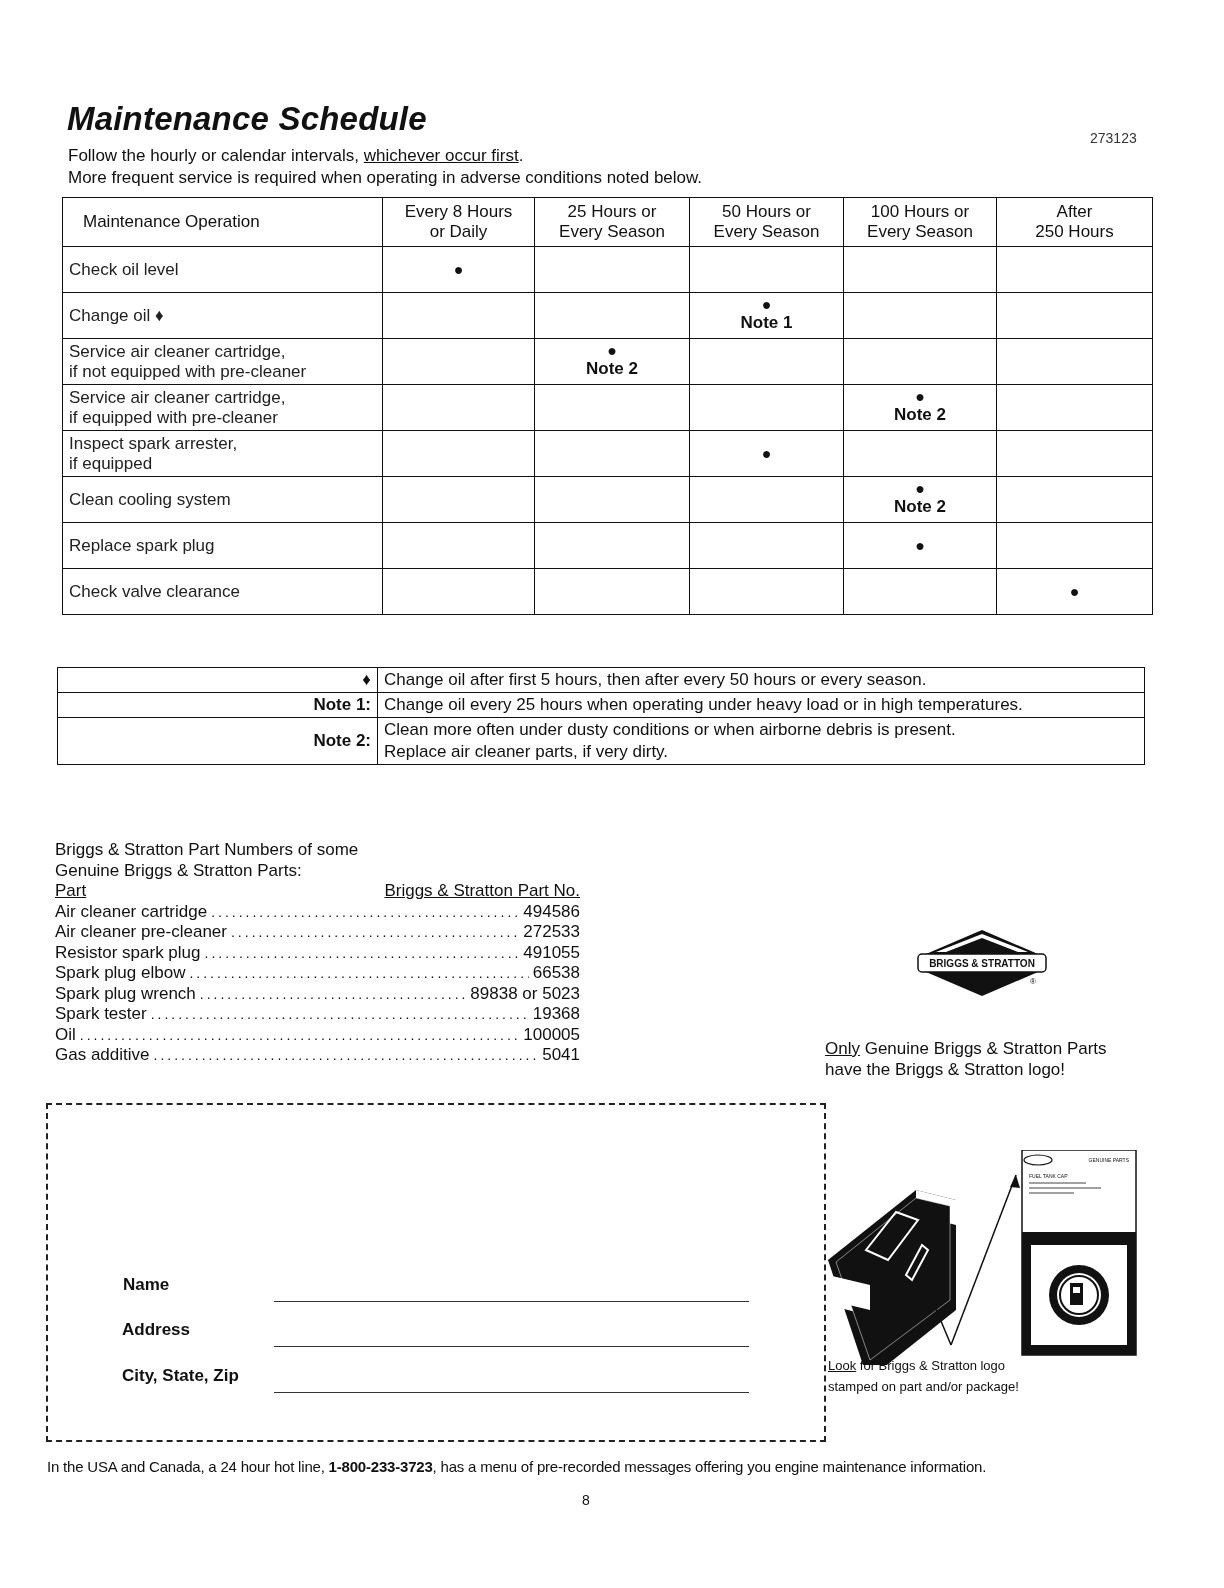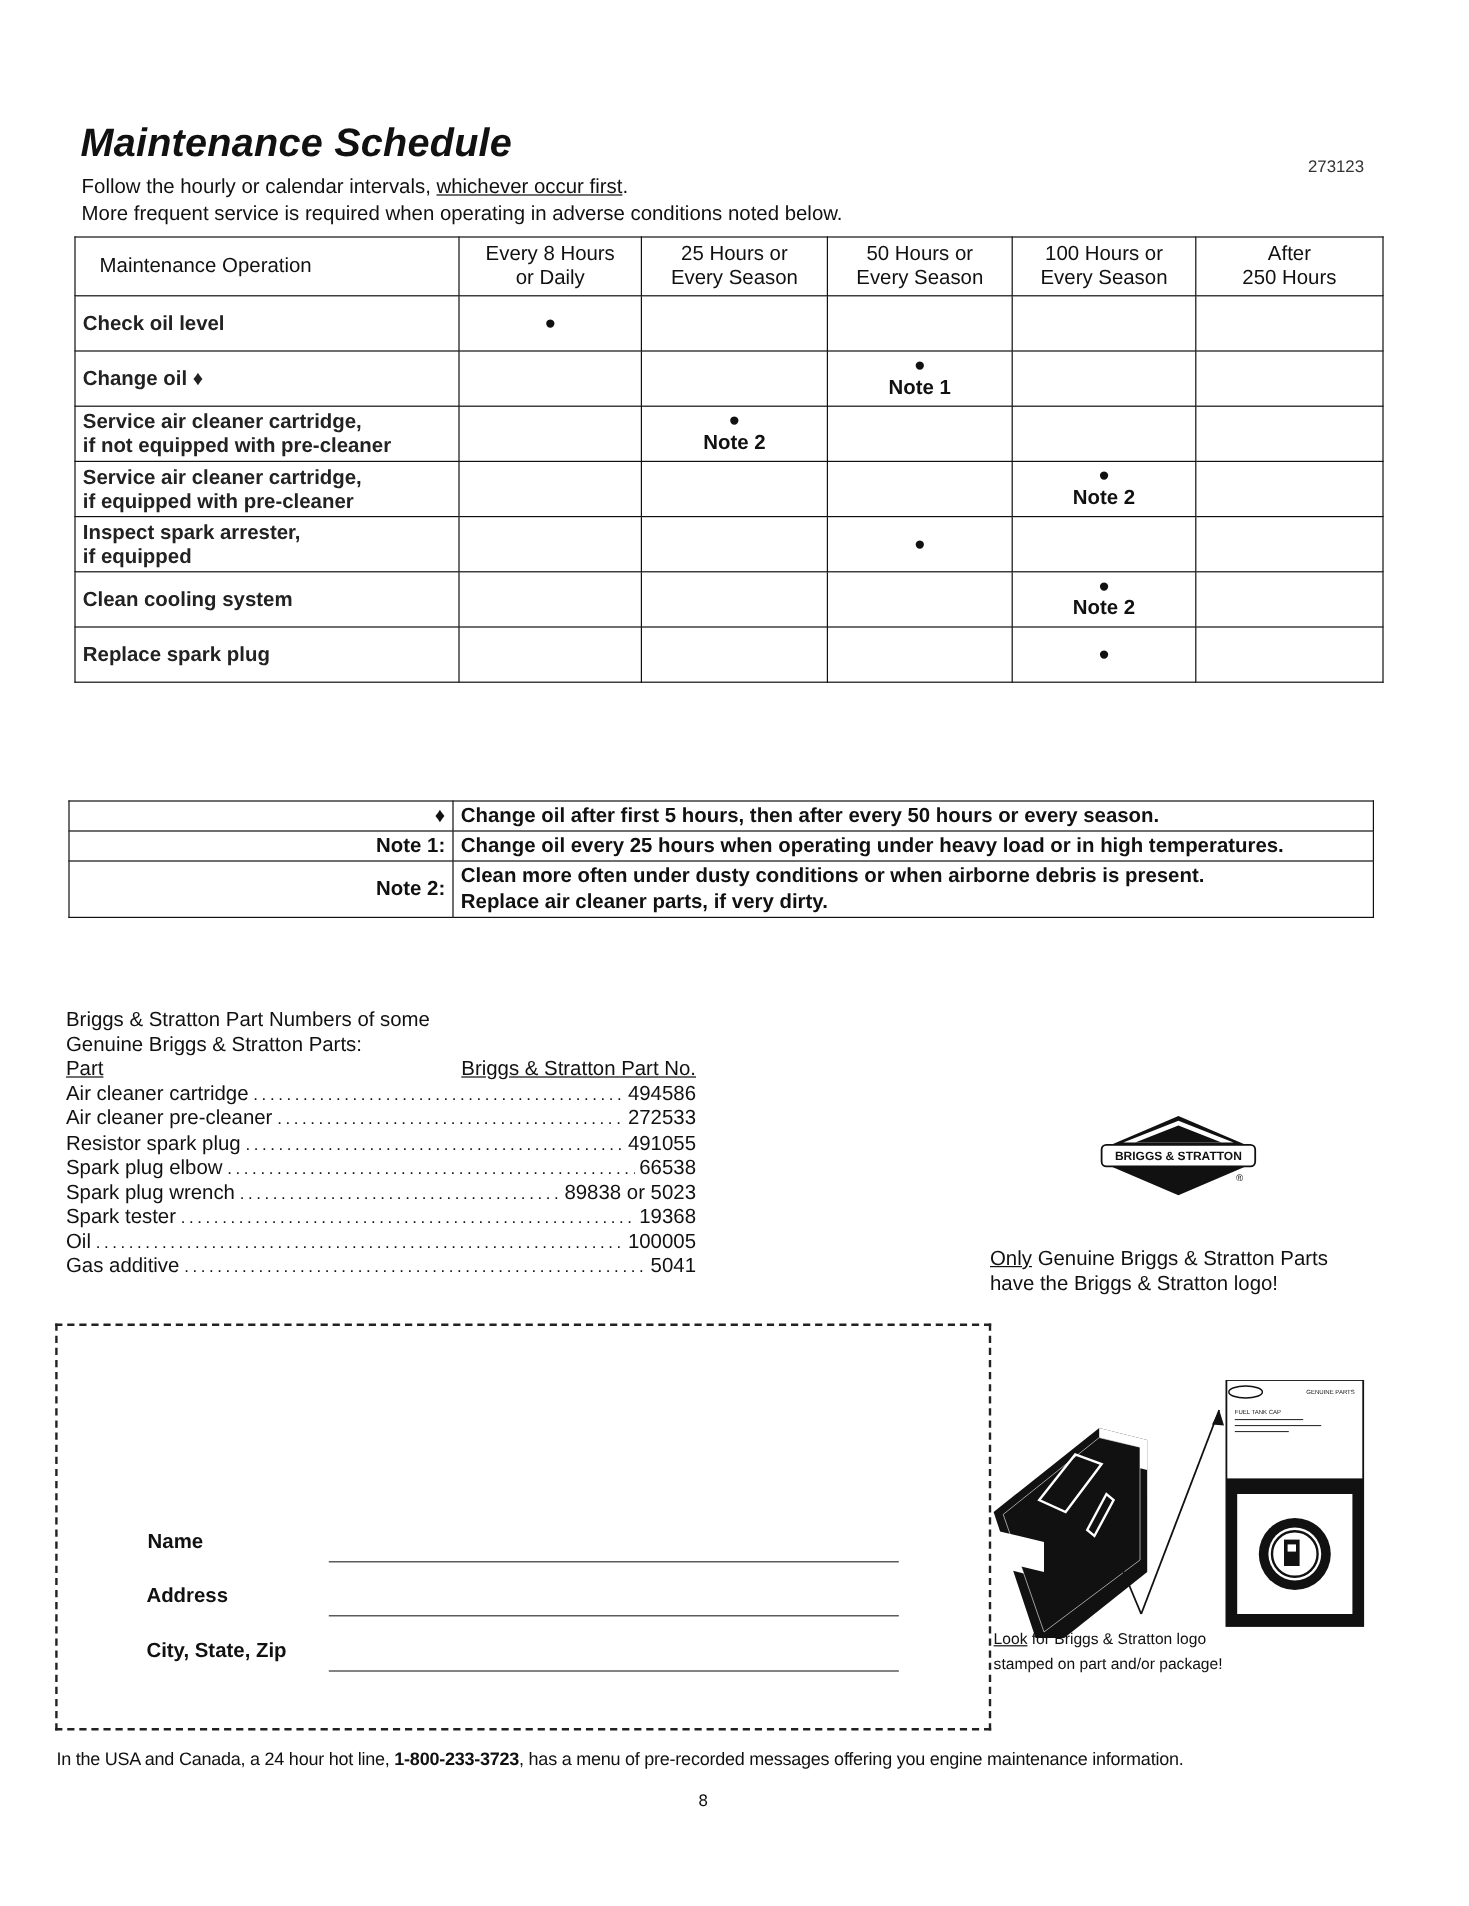--- a/index.html
+++ b/index.html
@@ -10,29 +10,29 @@
   #docnum { left:1090px; top:130px; font-size:14px; color:#333; }
   #sub1 { left:68px; top:146px; font-size:17px; }
   #sub2 { left:68px; top:168px; font-size:17px; }
   .ul { text-decoration:underline; }
 
   
   #mtable { left:62px; top:197px; width:1090px; border-collapse:collapse; table-layout:fixed; }
   #mtable td, #mtable th { border:1.5px solid #111; padding:0; font-weight:normal; vertical-align:middle; }
   #mtable th { font-size:17px; text-align:center; line-height:20px; height:48px; }
   #mtable th.op { text-align:left; padding-left:20px; font-size:17px; }
-  #mtable td.op { text-align:left; padding-left:6px; font-size:17px; line-height:20px; color:#222;font-weight:bold; }
+  #mtable td.op { text-align:left; padding-left:6px; font-size:17px; line-height:20px; color:#222; }
   #mtable tr.row td { height:45px; }
   #mtable td.cell { text-align:center; }
   .dot { display:block; font-size:16px; line-height:14px; }
   .note { display:block; font-size:17px; font-weight:bold; line-height:22px;text-align:center; }
 
   
   #ntable { left:57px; top:667px; width:1088px; border-collapse:collapse; table-layout:fixed; }
-  #ntable td { border:1.5px solid #111; font-size:17px; padding:1px 6px; line-height:22px;font-weight:bold; }
+  #ntable td { border:1.5px solid #111; font-size:17px; padding:1px 6px; line-height:22px; }
   #ntable td.k { text-align:right; font-weight:bold; width:306px; }
 
   
   #parts { left:55px; top:840px; width:525px; font-size:17px; line-height:20.5px; }
   .phead { display:flex; justify-content:space-between; }
   .prow { display:flex; align-items:baseline; }
   .prow .name { white-space:nowrap; }
   .prow .dots { flex:1; overflow:hidden; white-space:nowrap; margin:0 4px; letter-spacing:3px; font-size:14px; }
   .prow .num { white-space:nowrap; }
 
@@ -179,20 +179,32 @@
         <td class="op">
           <div>Replace spark plug</div>
         </td>
         <td class="cell"></td>
         <td class="cell"></td>
         <td class="cell"></td>
         <td class="cell">
           <span class="dot">●</span>
         </td>
         <td class="cell"></td>
+      </tr>
+      <tr class="row">
+        <td class="op">
+          <div>Check valve clearance</div>
+        </td>
+        <td class="cell"></td>
+        <td class="cell"></td>
+        <td class="cell"></td>
+        <td class="cell"></td>
+        <td class="cell">
+          <span class="dot">●</span>
+        </td>
       </tr>
     </tbody>
 </table>
 
 <table id="ntable" class="abs">
   <colgroup>
       <col style="width:320px">
       <col>
     </colgroup>
   <tbody id="nbody">

